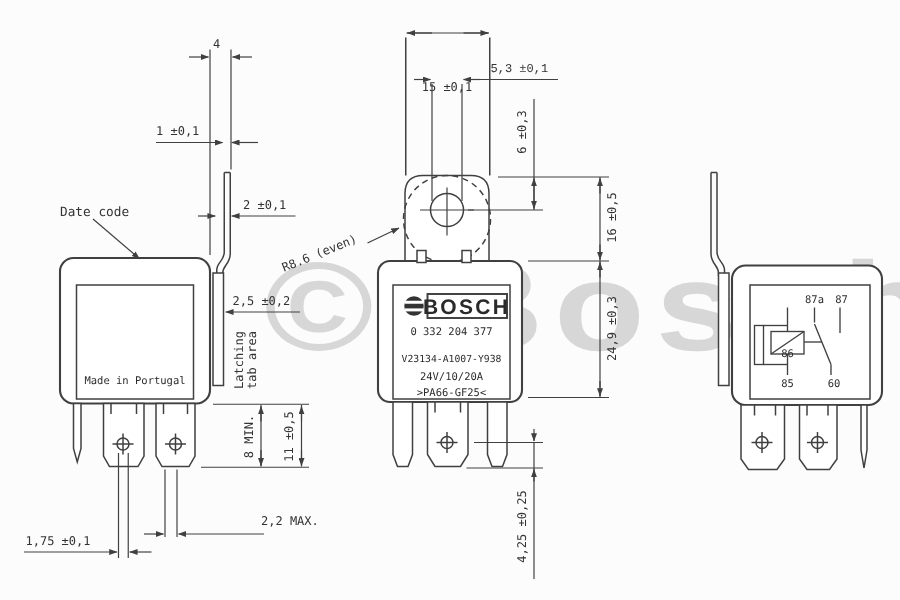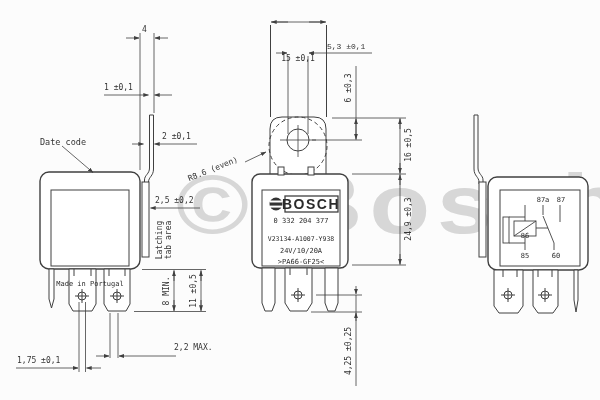--- a/index.html
+++ b/index.html
@@ -217,21 +217,21 @@
   <div class="txt" style="left:142px;top:25px;">4</div>
   <div class="txt" style="left:104px;top:83px;">1 ±0,1</div>
   <div class="txt" style="left:162px;top:132px;">2 ±0,1</div>
   <div class="txt" style="left:14px;top:137px;font-size:8.5px;margin-left:26px;">Date code</div>
   <div class="txt" style="left:155px;top:196px;">2,5 ±0,2</div>
   <div class="vtext vtext2" style="left:164px;top:240px;"><span>Latching</span><br><span>tab area</span></div>
   <div class="vtext" style="left:166px;top:291px;">8 MIN.</div>
   <div class="vtext" style="left:193px;top:291px;">11 ±0,5</div>
   <div class="txt" style="left:130px;top:343px;margin-left:44px;">2,2 MAX.</div>
   <div class="txt" style="left:17px;top:356px;">1,75 ±0,1</div>
-  <div class="madein" style="left:90px;top:254px;z-index:2;margin-top:30px;">Made in Portugal</div>
+  <div class="madein" style="left:90px;top:254px;z-index:2;">Made in Portugal</div>
 
   <div class="txt ctr" style="left:298px;top:14px;">15 ±0,1</div>
   <div class="txt" style="left:327px;top:42px;font-family:Liberation Mono, monospace;">5,3 ±0,1</div>
   <div class="vtext" style="left:348px;top:88px;">6 ±0,3</div>
   <div class="vtext" style="left:408px;top:145px;">16 ±0,5</div>
   <div class="vtext" style="left:408px;top:219px;">24,9 ±0,3</div>
   <div class="tilt" style="left:213px;top:169px;">R8.6 (even)</div>
   <div class="vtext" style="left:348px;top:351px;">4,25 ±0,25</div>
   <div class="lbltxt brand" style="left:311px;top:204px;">BOSCH</div>
   <div class="lbltxt" style="left:301px;top:221px;">0 332 204 377</div>

